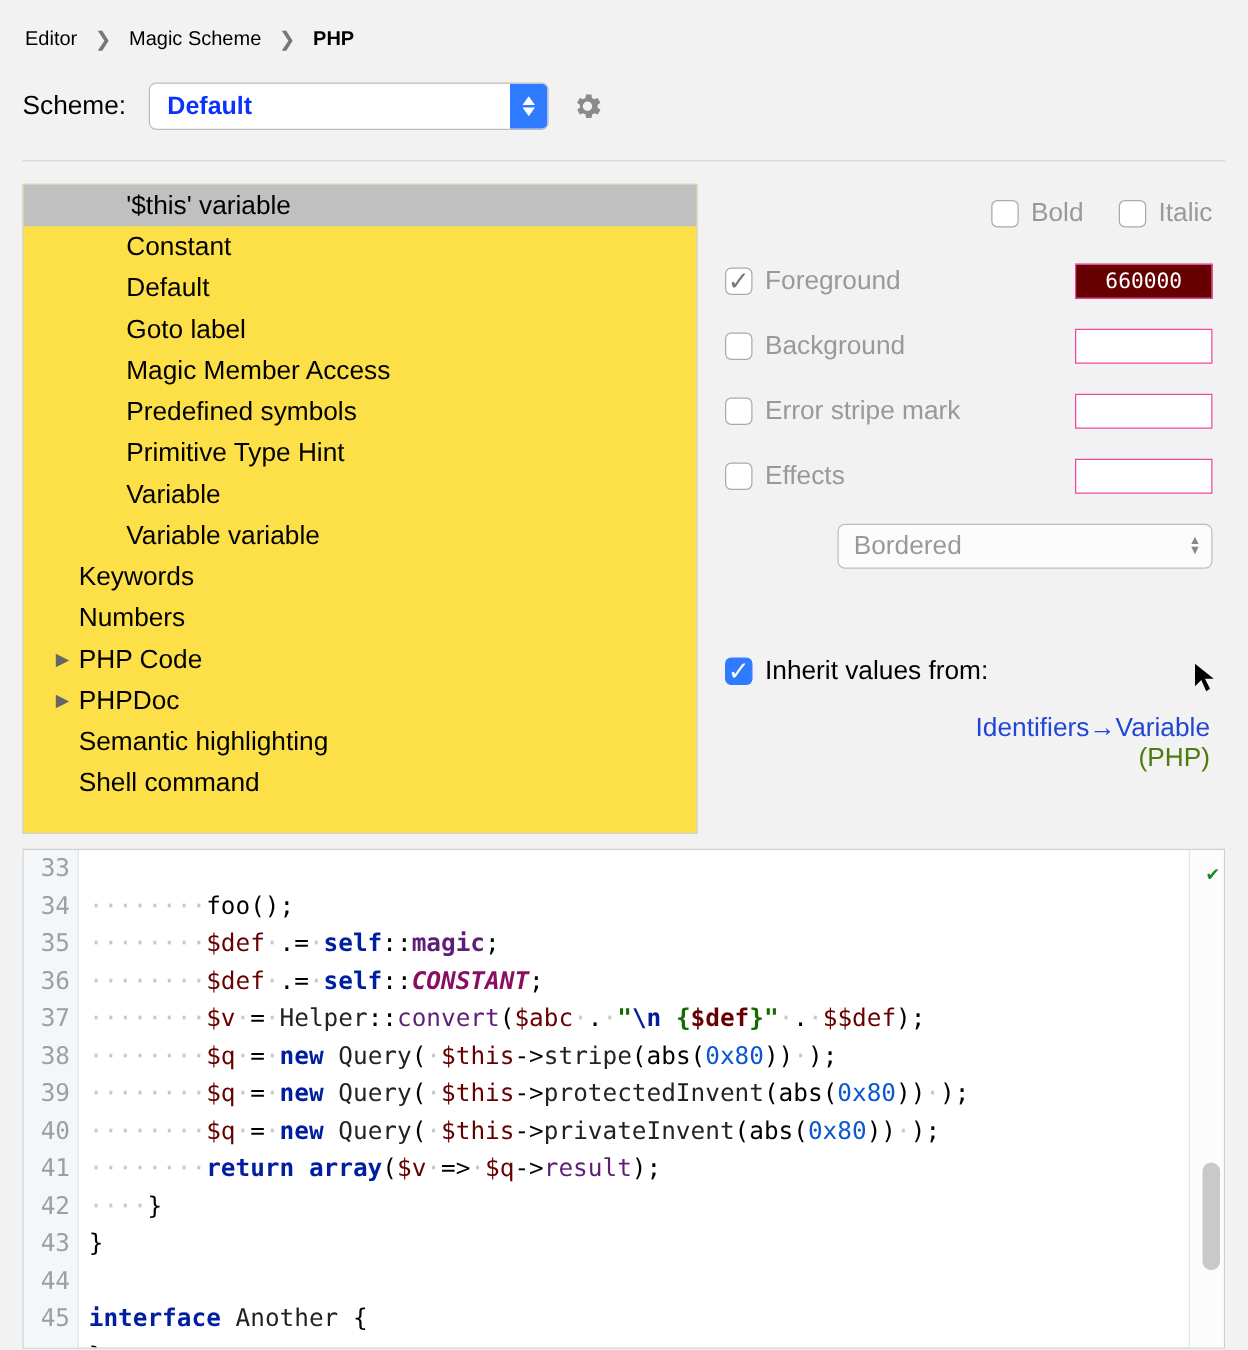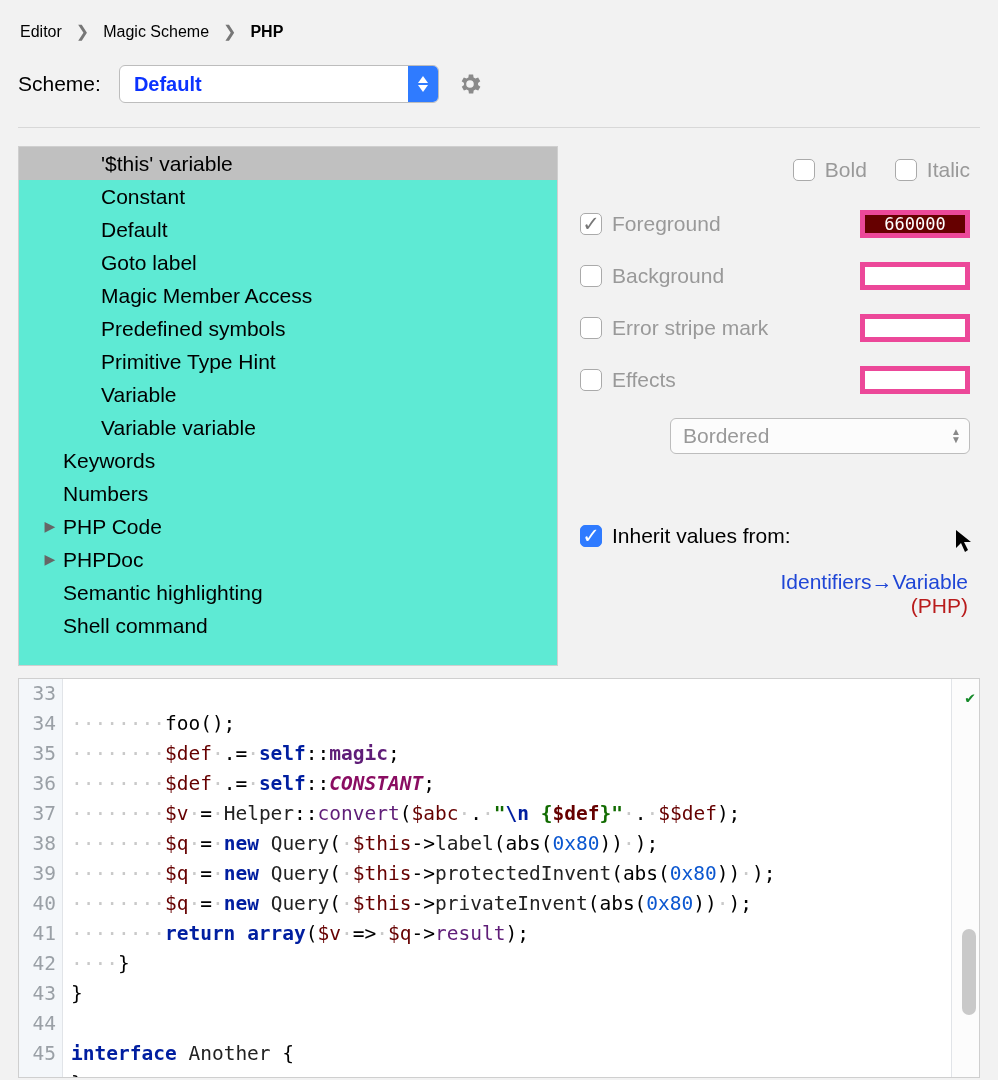--- a/index.html
+++ b/index.html
@@ -62,21 +62,21 @@
 
   .panels {
     display: flex;
     gap: 22px;
     padding-top: 18px;
   }
 
   .tree {
     flex: 0 0 540px;
     height: 520px;
-    background: #5eead4;
+    background: #fde047;
     border: 1px solid #cfcfcf;
     overflow: hidden;
     font-size: 21px;
   }
   .tree-row {
     height: 33px;
     line-height: 33px;
     display: flex;
     align-items: center;
     white-space: nowrap;
@@ -130,21 +130,21 @@
 
   .prop-row {
     display: flex;
     align-items: center;
     justify-content: space-between;
     margin: 0 10px 24px 0;
   }
   .swatch {
     width: 110px;
     height: 28px;
-    border: 5px solid #ec4899;
+    border: 1px solid #ec4899;
     background: #fff;
     font-family: Menlo, Consolas, monospace;
     font-size: 17px;
     display:flex; align-items:center; justify-content:center;
     color:#fff;
   }
   .swatch.blank { color: transparent; }
   .effects-select {
     margin: 10px 10px 0 auto;
     width: 300px;
@@ -159,21 +159,21 @@
     color: #999;
   }
   .effects-select .arr {
     display:flex; flex-direction:column; font-size:10px; color:#888; line-height:8px;
   }
 
   .inherit-block { margin-top: 70px; margin-right: 12px; }
   .inherit-row { display:flex; align-items:center; gap: 14px; }
   .inherit-link { text-align: right; margin-top: 22px; font-size: 21px; }
   .inherit-link .lnk { color: #1f46d6; font-weight: 500; }
-  .inherit-link .ctx { color: #b91c1c; }
+  .inherit-link .ctx { color: #4d7c0f; }
 
   .cursor {
     position: relative;
     width: 0; height: 0;
   }
   .cursor svg { position: absolute; left: 0; top: -8px; }
 
   
   .code-wrap {
     margin-top: 12px;
@@ -411,21 +411,21 @@
 41
 42
 43
 44
 45</div>
   <div class="code">
 <span class="dots">········</span>foo();
 <span class="dots">········</span><span class="c-var">$def</span><span class="dots">·</span>.=<span class="dots">·</span><span class="c-self">self</span>::<span class="c-mem">magic</span>;
 <span class="dots">········</span><span class="c-var">$def</span><span class="dots">·</span>.=<span class="dots">·</span><span class="c-self">self</span>::<span class="c-con">CONSTANT</span>;
 <span class="dots">········</span><span class="c-var">$v</span><span class="dots">·</span>=<span class="dots">·</span><span class="c-id">Helper</span>::<span class="c-stat">convert</span>(<span class="c-var">$abc</span><span class="dots">·</span>.<span class="dots">·</span><span class="c-str">"<span class="c-esc">\n</span> {<span class="c-var">$def</span>}"</span><span class="dots">·</span>.<span class="dots">·</span><span class="c-var">$$def</span>);
-<span class="dots">········</span><span class="c-var">$q</span><span class="dots">·</span>=<span class="dots">·</span><span class="c-kw">new</span> <span class="c-id">Query</span>(<span class="dots">·</span><span class="c-var">$this</span>-&gt;<span class="c-id">label</span>(abs(<span class="c-num">0x80</span>))<span class="dots">·</span>);
+<span class="dots">········</span><span class="c-var">$q</span><span class="dots">·</span>=<span class="dots">·</span><span class="c-kw">new</span> <span class="c-id">Query</span>(<span class="dots">·</span><span class="c-var">$this</span>-&gt;<span class="c-id">stripe</span>(abs(<span class="c-num">0x80</span>))<span class="dots">·</span>);
 <span class="dots">········</span><span class="c-var">$q</span><span class="dots">·</span>=<span class="dots">·</span><span class="c-kw">new</span> <span class="c-id">Query</span>(<span class="dots">·</span><span class="c-var">$this</span>-&gt;<span class="c-id">protectedInvent</span>(abs(<span class="c-num">0x80</span>))<span class="dots">·</span>);
 <span class="dots">········</span><span class="c-var">$q</span><span class="dots">·</span>=<span class="dots">·</span><span class="c-kw">new</span> <span class="c-id">Query</span>(<span class="dots">·</span><span class="c-var">$this</span>-&gt;<span class="c-id">privateInvent</span>(abs(<span class="c-num">0x80</span>))<span class="dots">·</span>);
 <span class="dots">········</span><span class="c-kw">return</span> <span class="c-kw">array</span>(<span class="c-var">$v</span><span class="dots">·</span>=&gt;<span class="dots">·</span><span class="c-var">$q</span>-&gt;<span class="c-fn">result</span>);
 <span class="dots">····</span>}
 }
 
 <span class="c-kw">interface</span> <span class="c-id">Another</span> {
 }</div>
   <div class="right-strip">
     <span class="ok">✔</span>

